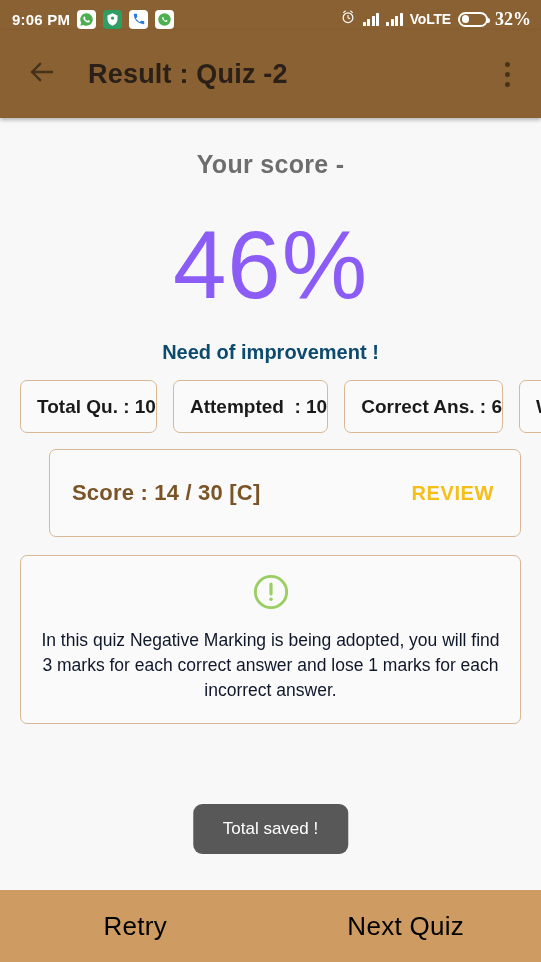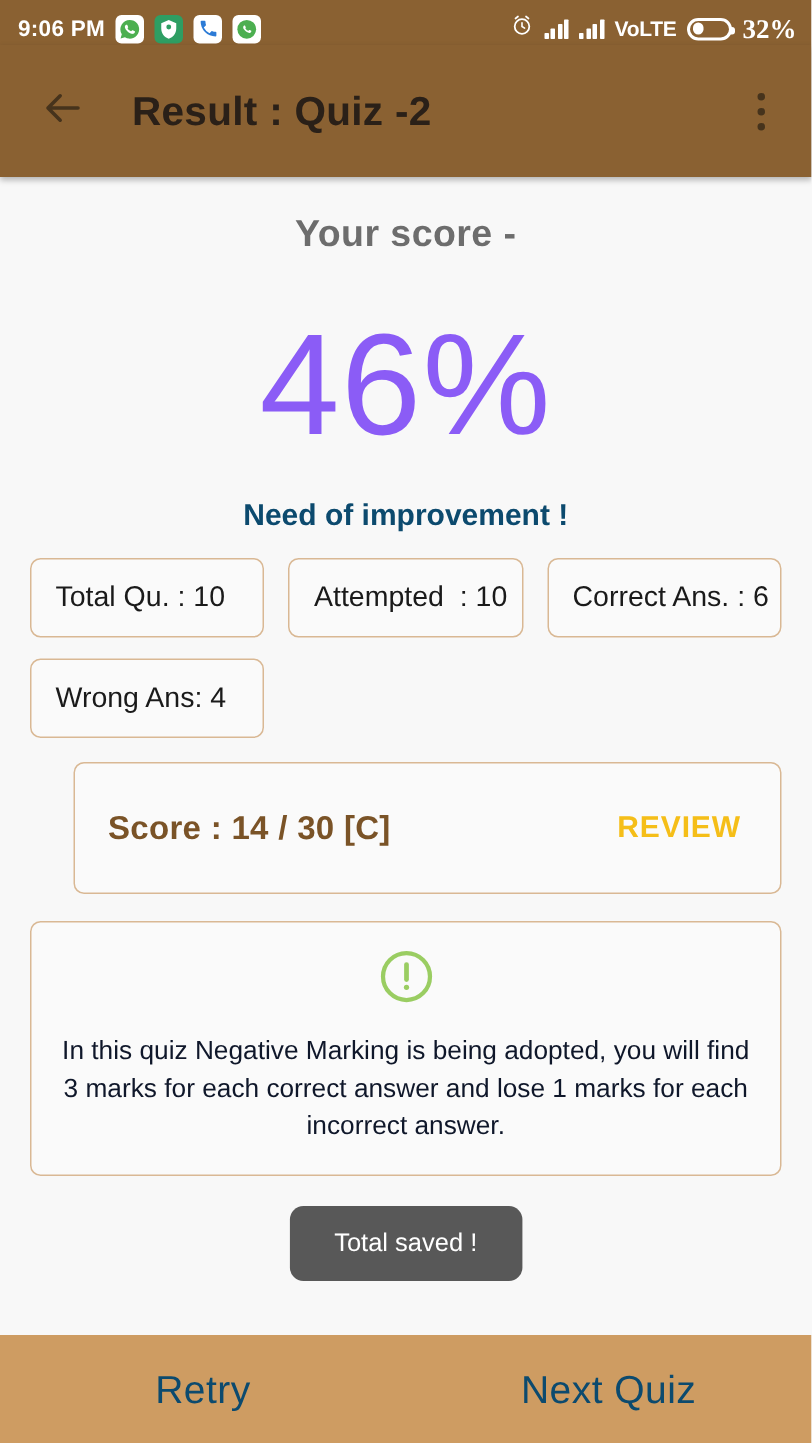--- a/index.html
+++ b/index.html
@@ -154,21 +154,21 @@
   
   #content {
     padding: 0 20px;
   }
 
   #score-label {
     text-align: center;
     font-size: 25px;
     font-weight: bold;
     color: #6D6D6D;
-    margin-top: 24px;
+    margin-top: 32px;
     letter-spacing: 0.3px;
   }
 
   #score-percent {
     text-align: center;
     font-size: 96px;
     font-weight: 300;
     color: #8b5cf6;
     line-height: 1;
     margin-top: 38px;
@@ -184,23 +184,24 @@
   }
 
   
   .card {
     background: #FAFAFA;
     border: 1px solid #D9B894;
     border-radius: 7px;
   }
   #stats-grid {
     display: grid;
-    grid-template-columns: 1fr 1fr 1fr;
+    grid-template-columns: 1fr 1fr 1fr 1fr;
     gap: 14px 16px;
     margin-top: 16px;
+    font-weight: bold;
   }
   .stat-card {
     height: 53px;
     display: flex;
     align-items: center;
     padding-left: 16px;
   }
   .stat-text {
     font-size: 19px;
     color: #1A1A1A;
@@ -269,21 +270,21 @@
     width: 541px;
     height: 72px;
     background: #CE9C62;
     display: flex;
   }
   .bottom-button {
     flex: 1;
     display: flex;
     align-items: center;
     justify-content: center;
-    color: #0c4a6e;
+    color: #000000;
     font-size: 26px;
     letter-spacing: 0.3px;
   }
 </style>
 </head>
 <body>
 
 <div id="status-bar">
   <div id="status-left">
     <span id="status-clock">9:06 PM</span>

